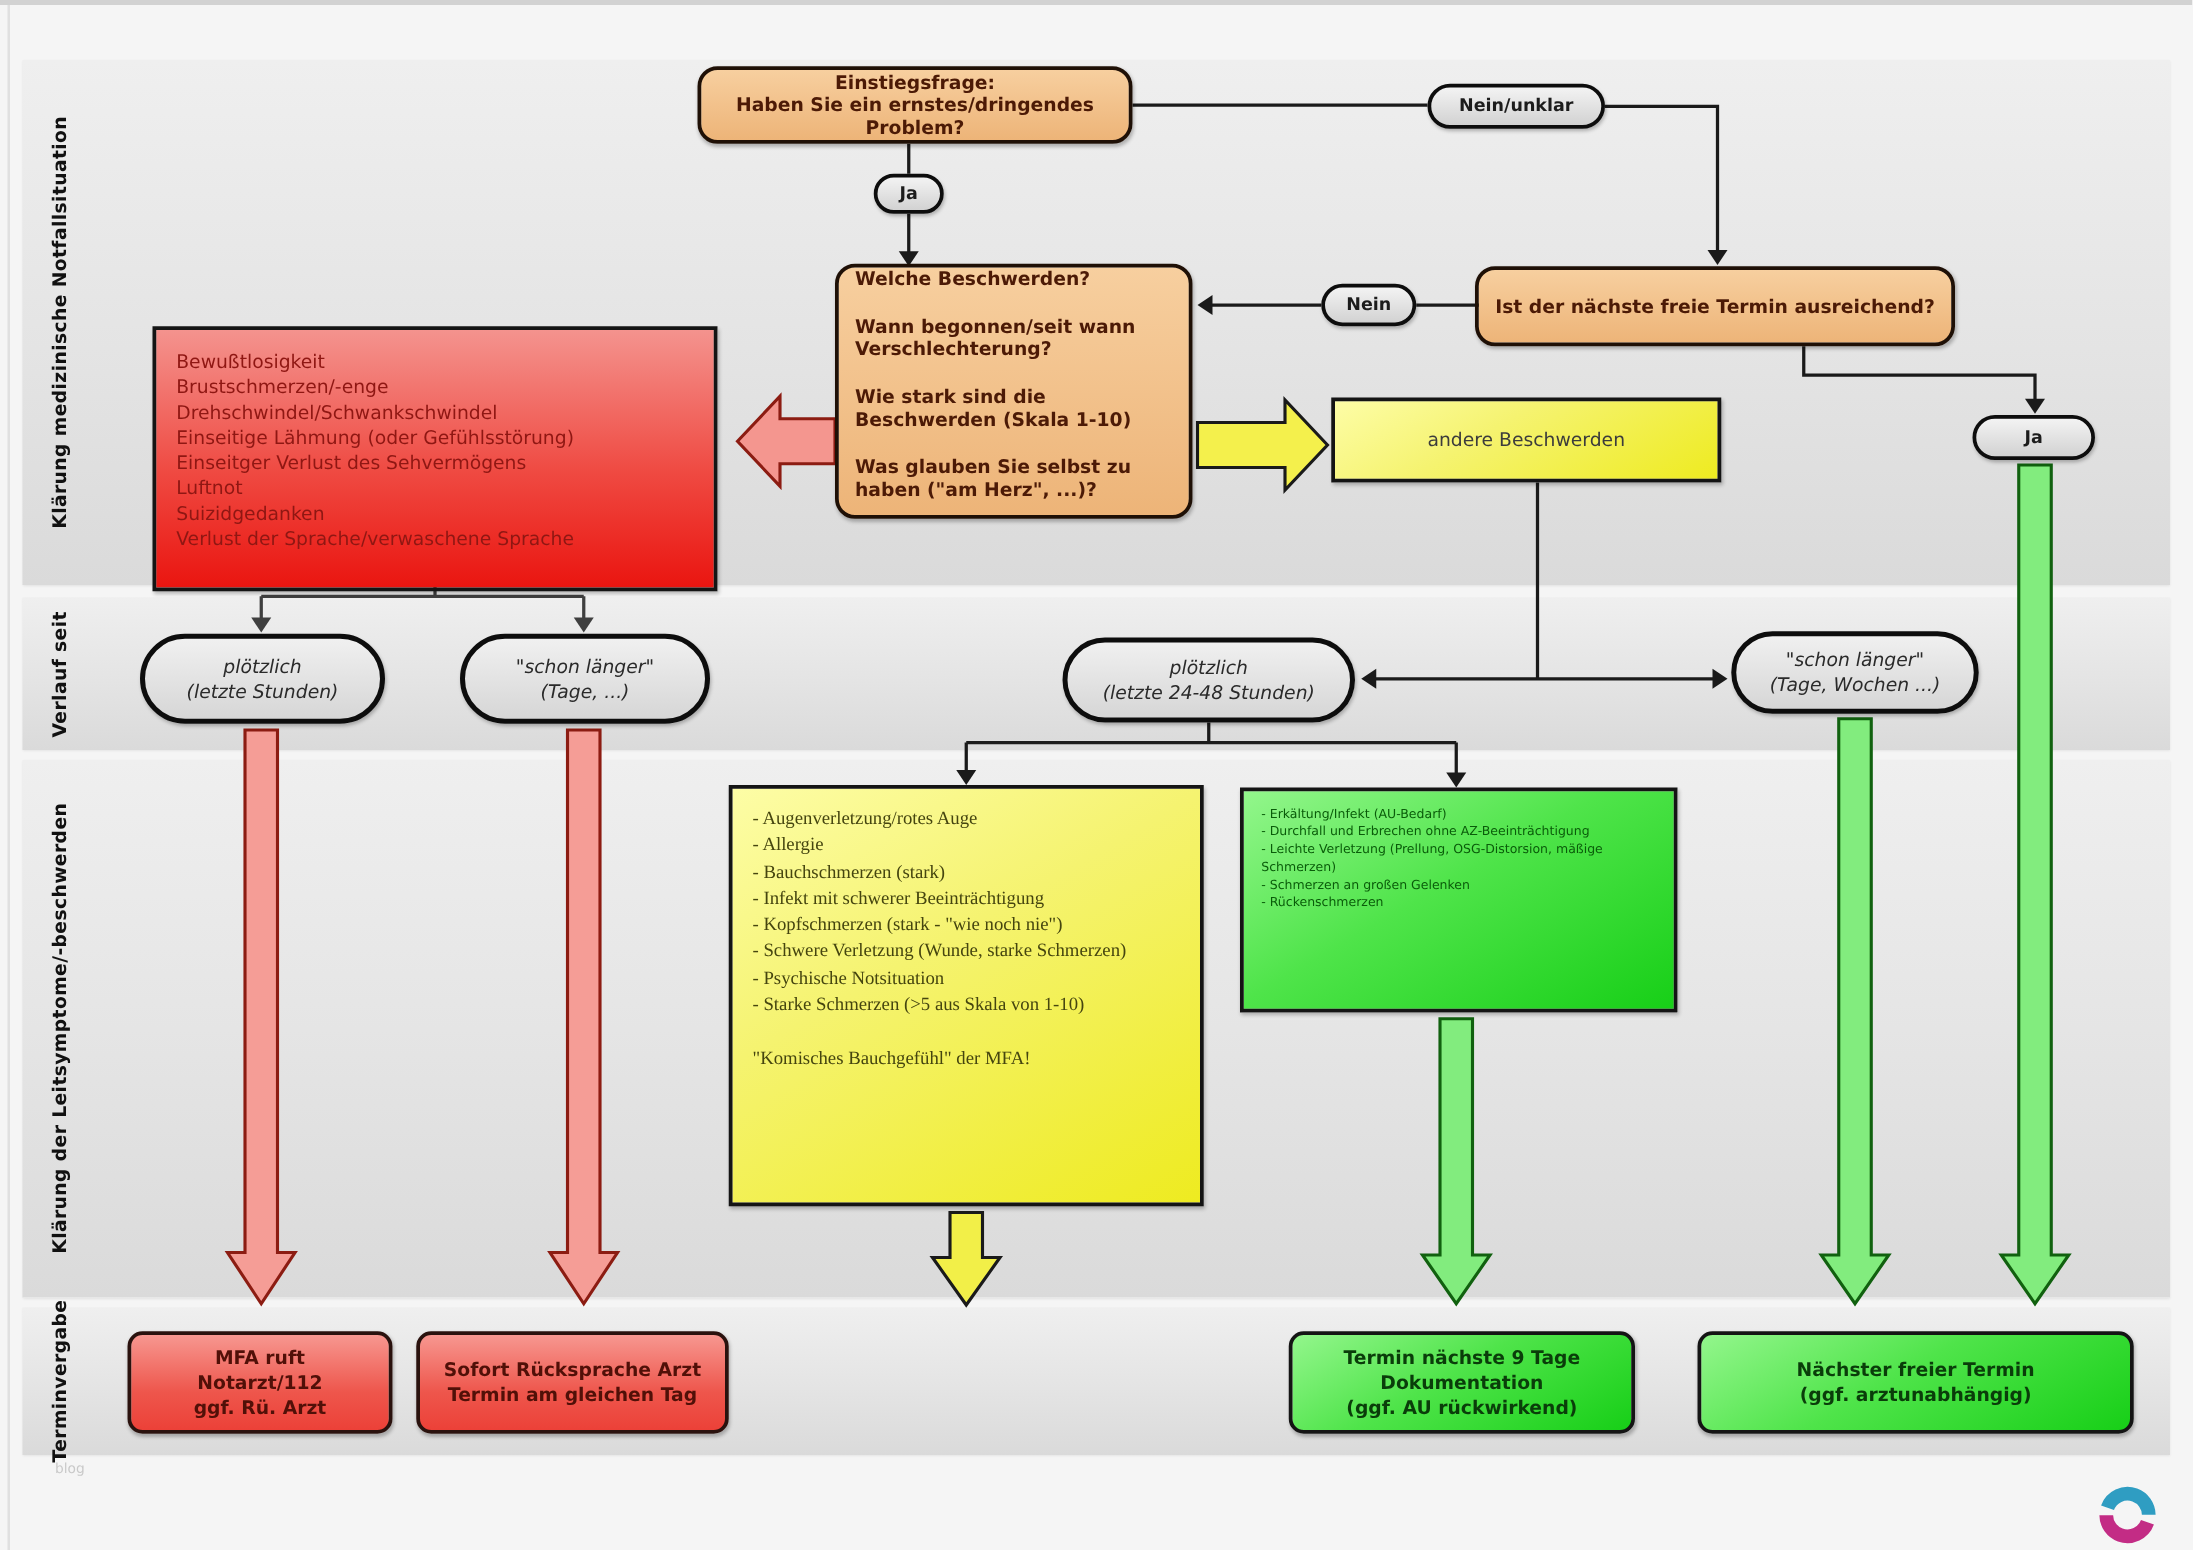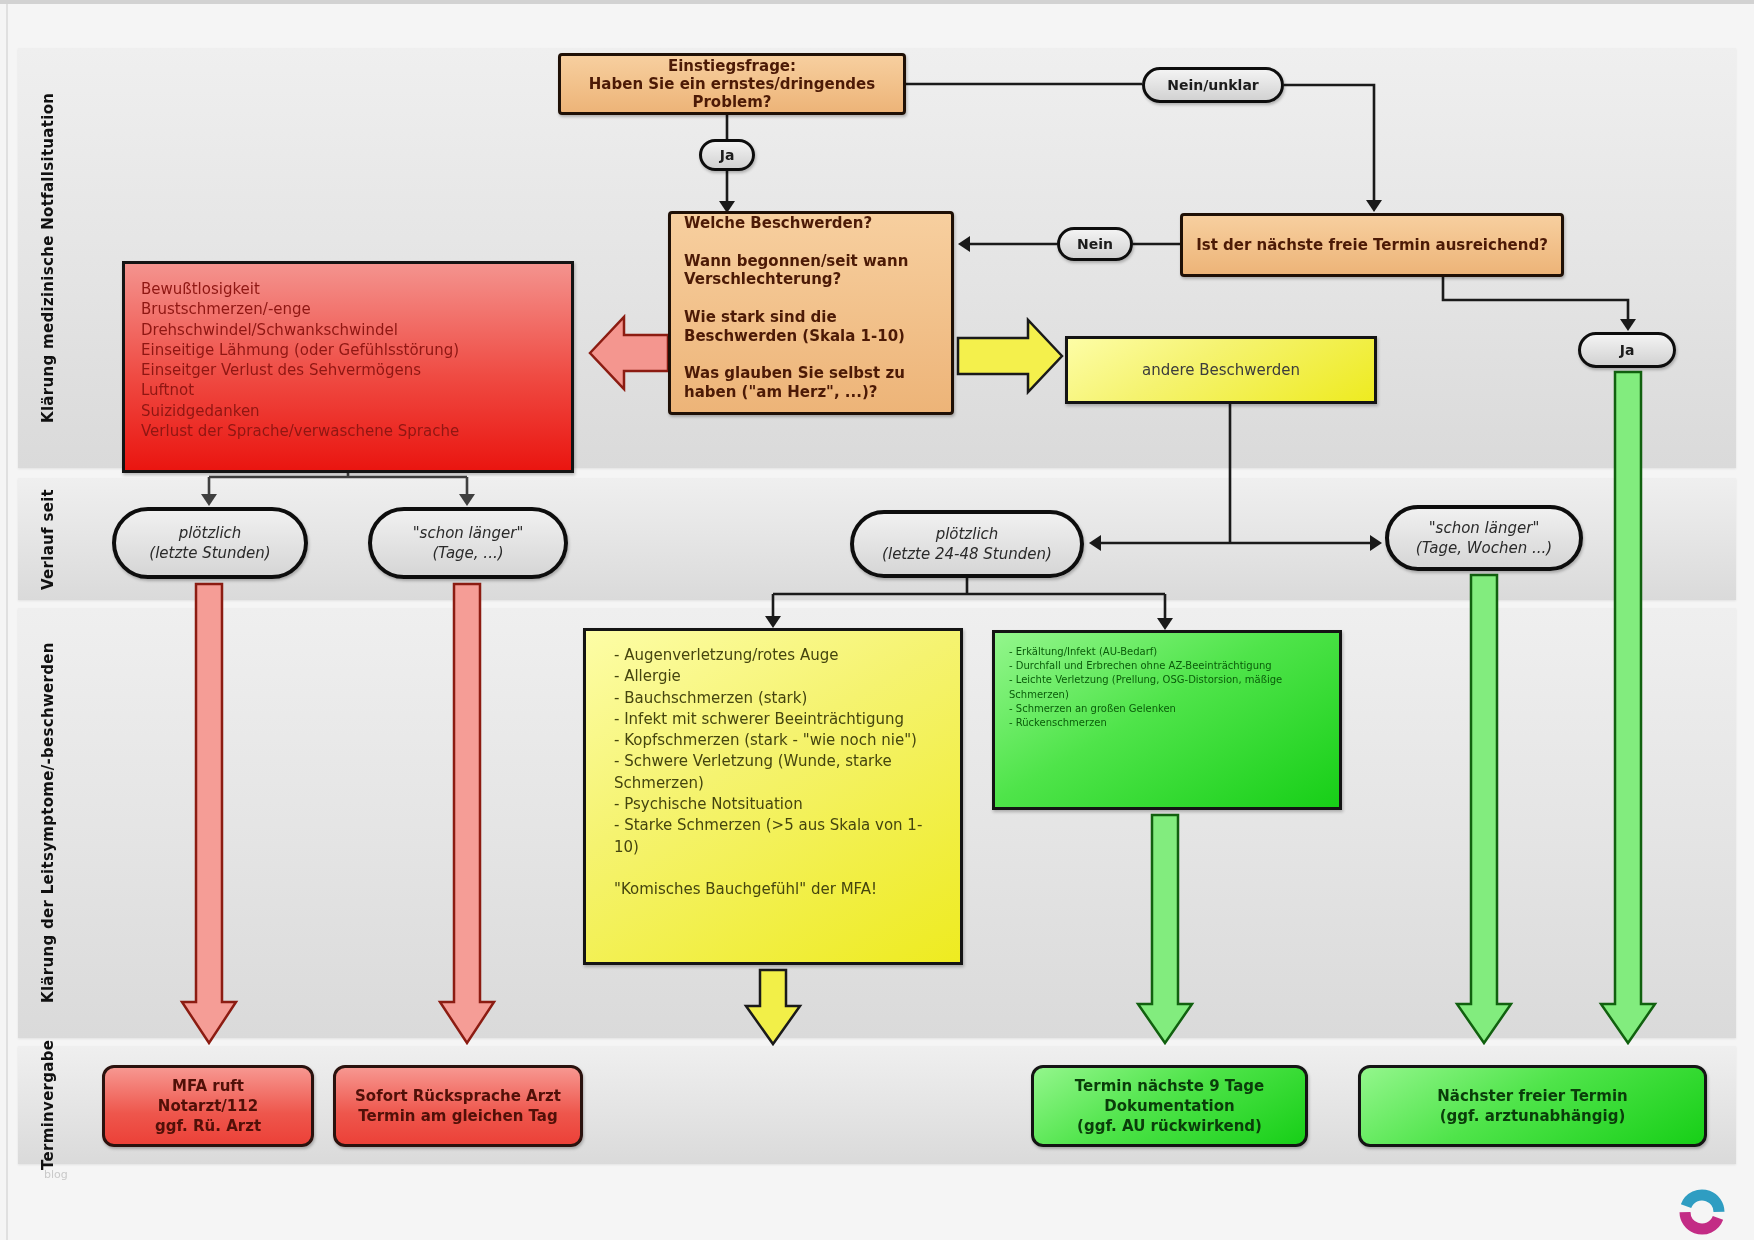--- a/index.html
+++ b/index.html
@@ -29,21 +29,21 @@
   .wires { position:absolute; left:0; top:0; z-index:5; pointer-events:none; }
 
   .node {
     position:absolute; z-index:10;
     display:flex; align-items:center; justify-content:center;
     text-align:center; white-space:pre-line;
     box-shadow:1px 2px 3px rgba(0,0,0,0.25);
   }
   .orange {
     background:linear-gradient(180deg,#f7cf9f 0%,#edb478 100%);
-    border:3px solid #1f1006; border-radius:4px;
+    border:3px solid #1f1006; border-radius:16px;
     color:#4c1a06; font-weight:bold; font-size:15px;
   }
   .oval {
     background:linear-gradient(180deg,#f3f3f3 0%,#d2d2d2 100%);
     border:3px solid #0d0d0d; border-radius:999px;
     font-weight:bold; font-size:14px; color:#1c1c1c;
   }
   .oval2 {
     background:linear-gradient(180deg,#f0f0f0 0%,#d6d6d6 100%);
     border:4px solid #0d0d0d; border-radius:999px;
@@ -55,21 +55,21 @@
     font-size:15px; line-height:1.35;
     justify-content:flex-start; align-items:flex-start; text-align:left;
     padding:15px 16px;
   }
   .yellowbox {
     background:linear-gradient(150deg,#fdfda6 0%,#f5f370 40%,#eeeb20 100%);
     border:3px solid #141414; color:#3c3c3c; font-size:15px;
   }
   .yellowlist {
     justify-content:flex-start; align-items:flex-start; text-align:left;
-    padding:14px 28px; line-height:1.42; color:#45450f;
+    padding:14px 16px; line-height:1.42; color:#45450f;font-family:Liberation Serif, serif;
   }
   .greenbox {
     background:linear-gradient(150deg,#93f68c 0%,#4fe44a 45%,#17cf17 100%);
     border:3px solid #141414; color:#0a5c0a; font-size:10px;
   }
   .greenlist {
     justify-content:flex-start; align-items:flex-start; text-align:left;
     padding:12px 14px; line-height:1.42;
   }
   .redbox {
@@ -159,21 +159,21 @@
   <div class="node orange" style="left:1180px; top:213px; width:384px; height:64px;">Ist der nächste freie Termin ausreichend?</div>
   <div class="node oval" style="left:1057px; top:227px; width:76px; height:34px;">Nein</div>
   <div class="node redlist" style="left:122px; top:261px; width:452px; height:212px;">Bewußtlosigkeit
 Brustschmerzen/-enge
 Drehschwindel/Schwankschwindel
 Einseitige Lähmung (oder Gefühlsstörung)
 Einseitger Verlust des Sehvermögens
 Luftnot
 Suizidgedanken
 Verlust der Sprache/verwaschene Sprache</div>
-  <div class="node yellowbox" style="left:1065px; top:336px; width:312px; height:68px;">andere Beschwerden</div>
+  <div class="node yellowbox" style="left:1065px; top:318px; width:312px; height:68px;">andere Beschwerden</div>
   <div class="node oval" style="left:1578px; top:332px; width:98px; height:36px;">Ja</div>
 
   <div class="node oval2" style="left:112px; top:507px; width:196px; height:72px;">plötzlich
 (letzte Stunden)</div>
   <div class="node oval2" style="left:368px; top:507px; width:200px; height:72px;">"schon länger"
 (Tage, ...)</div>
   <div class="node oval2" style="left:850px; top:510px; width:234px; height:68px;">plötzlich
 (letzte 24-48 Stunden)</div>
   <div class="node oval2" style="left:1385px; top:505px; width:198px; height:66px;">"schon länger"
 (Tage, Wochen ...)</div>

